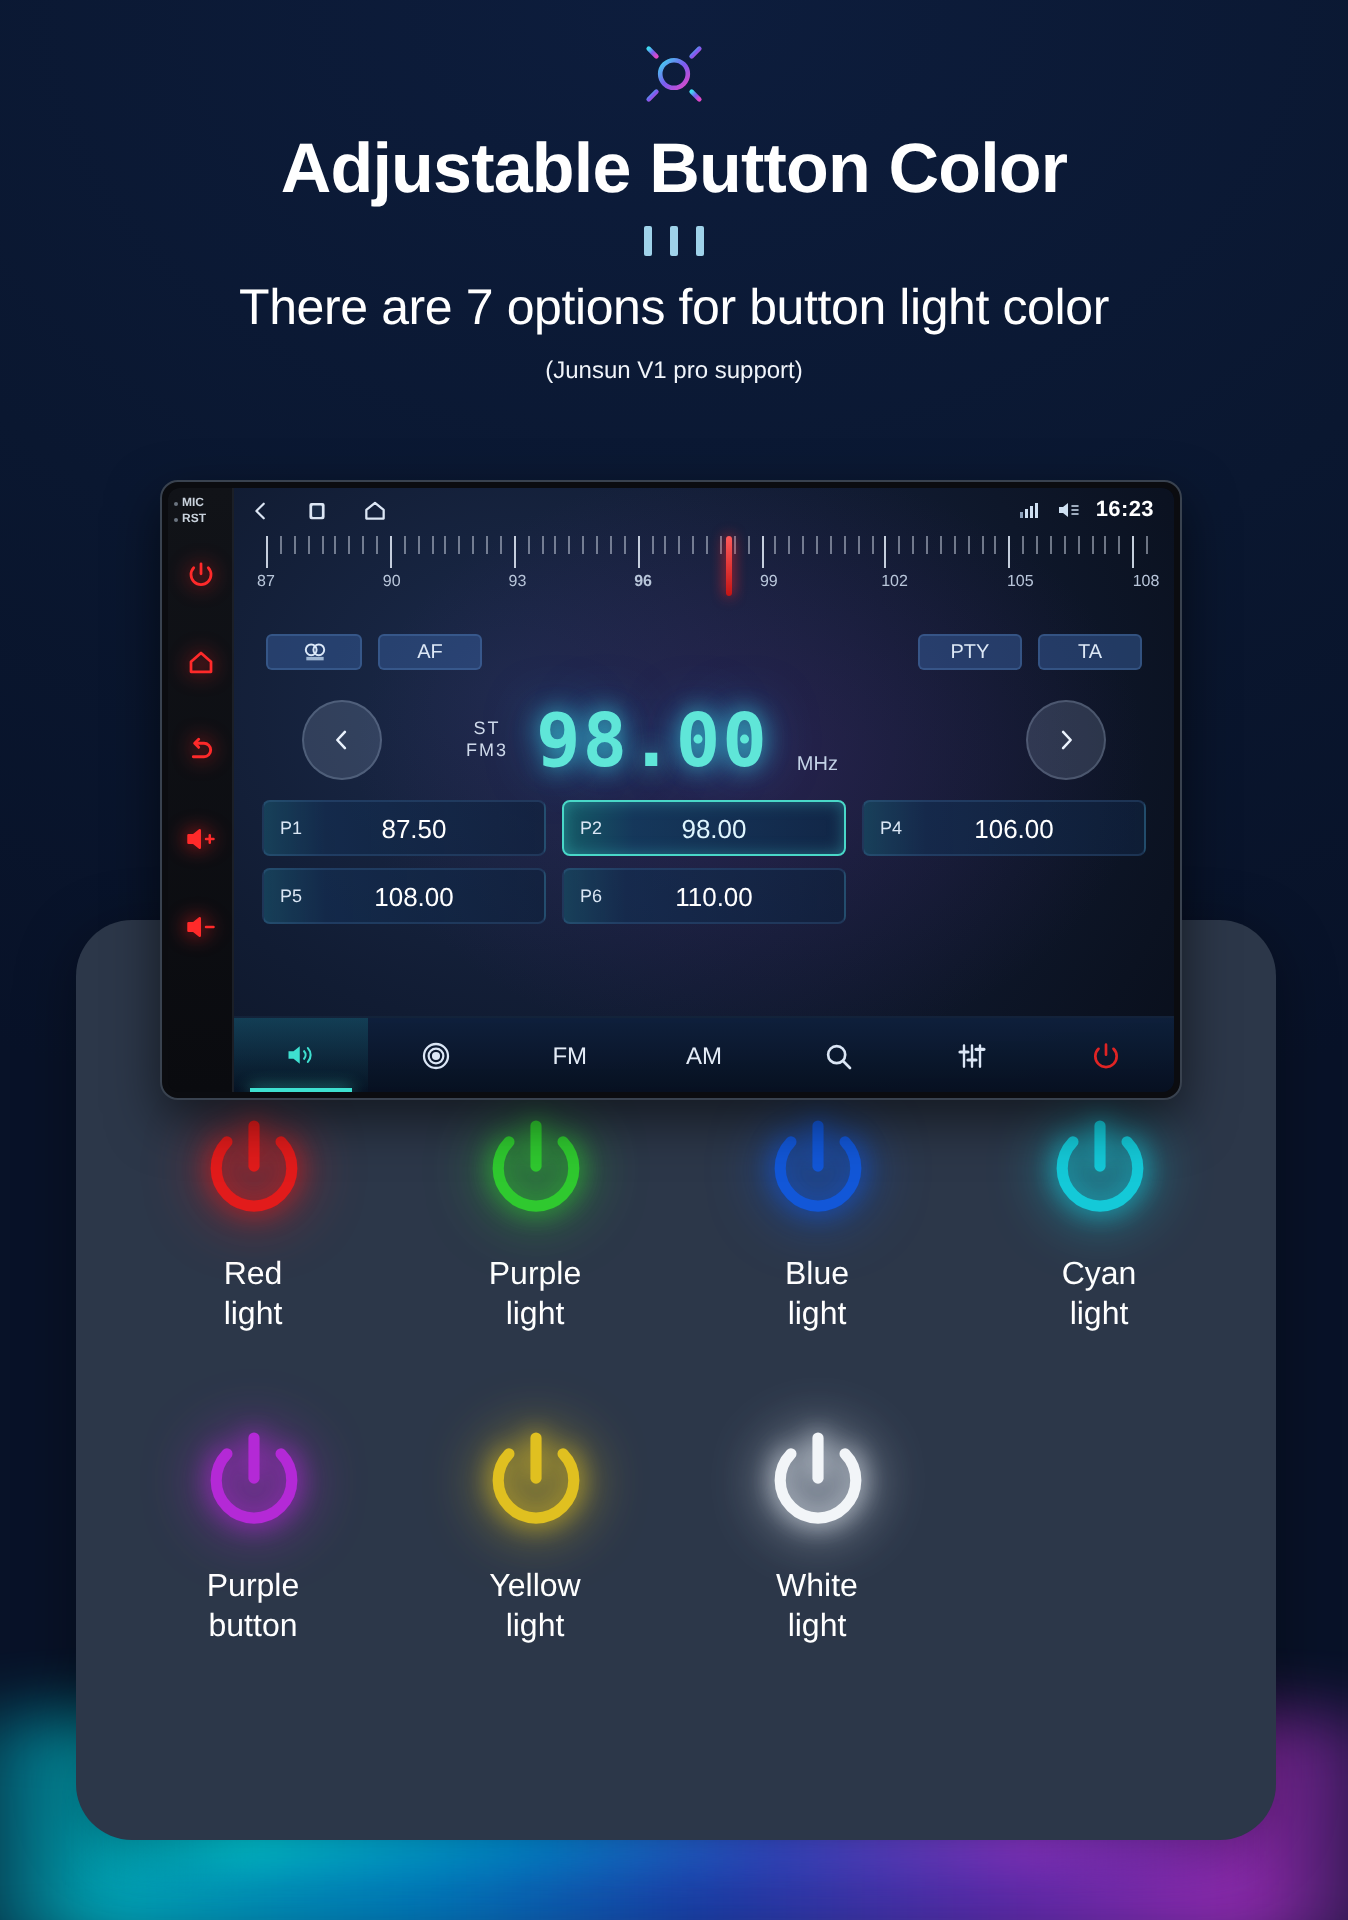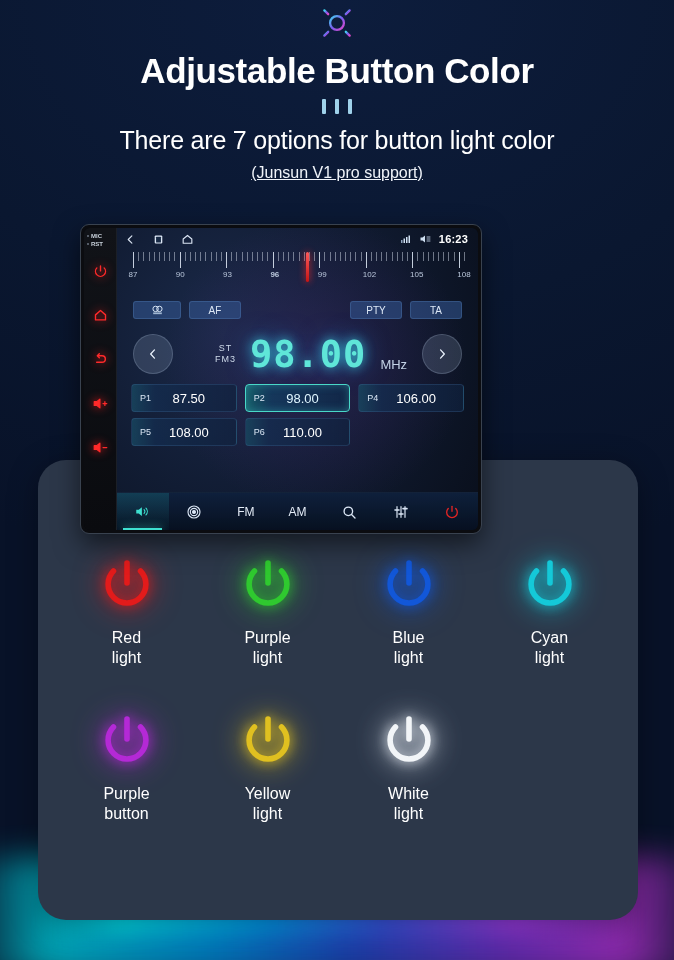--- a/index.html
+++ b/index.html
@@ -53,20 +53,21 @@
        rgba(0,160,240,0.85) 38%,
        rgba(60,90,235,0.8) 58%,
        rgba(160,60,225,0.85) 80%,
        rgba(200,60,225,0) 100%);
     filter: blur(9px);
   }
 
   
   .header {
     position: relative;
+    padding-top: 14px;
     text-align: center;
     z-index: 5;
   }
 
   .brightness-icon {
     width: 46px;
     height: 46px;
     margin: 0 auto 6px;
     display: block;
   }
@@ -96,25 +97,24 @@
 
   .subtitle {
     font-size: 25px;
     color: #ffffff;
     font-weight: 400;
     letter-spacing: -0.2px;
     line-height: 1.15;
   }
 
   .note {
-    font-size: 16px;
+    font-size: 12px;
     color: #f0f4fa;
     margin-top: 10px;
     font-weight: 400;
-    text-decoration: underline;
   }
 
   
   .color-card {
     position: absolute;
     left: 38px;
     top: 460px;
     width: 600px;
     height: 460px;
     background: #2c3749;
@@ -151,22 +151,22 @@
     text-align: center;
     line-height: 1.25;
     font-weight: 400;
     white-space: pre-line;
   }
 
   
   .device {
     position: absolute;
     left: 80px;
-    top: 224px;
-    width: 402px;
+    top: 240px;
+    width: 511px;
     height: 310px;
     background: #0b0c10;
     border-radius: 9px;
     border: 1px solid #39424f;
     z-index: 6;
     overflow: hidden;
     box-shadow: 0 10px 26px rgba(0,0,0,0.55);
   }
 
   .screen-wrap {
@@ -311,21 +311,21 @@
   }
   .chip.wide { min-width: 52px; }
   .spacer { flex: 1; }
 
   
   .freq-row {
     position: relative;
     z-index: 2;
     display: flex;
     align-items: center;
-    padding: 0 16px;
+    padding: 0 34px;
     margin-top: 7px;
     height: 56px;
   }
   .circ-btn {
     width: 40px;
     height: 40px;
     border-radius: 50%;
     background: rgba(180,200,225,0.18);
     border: 1px solid rgba(200,220,245,0.2);
     display: flex;
@@ -346,21 +346,21 @@
   .freq-big {
     font-family: "DejaVu Sans Mono", monospace;
     font-size: 37px;
     font-weight: bold;
     color: #5fe6d8;
     letter-spacing: 1px;
     margin-left: 14px;
     text-shadow: 0 0 12px rgba(60,220,230,0.85), 0 0 26px rgba(40,140,255,0.55);
   }
   .mhz {
-    font-size: 13px;
+    font-size: 10px;
     color: #c3d2e6;
     margin-left: 14px;
     align-self: flex-end;
     margin-bottom: 10px;
     text-align: center;
   }
 
   
   .presets {
     position: relative;

